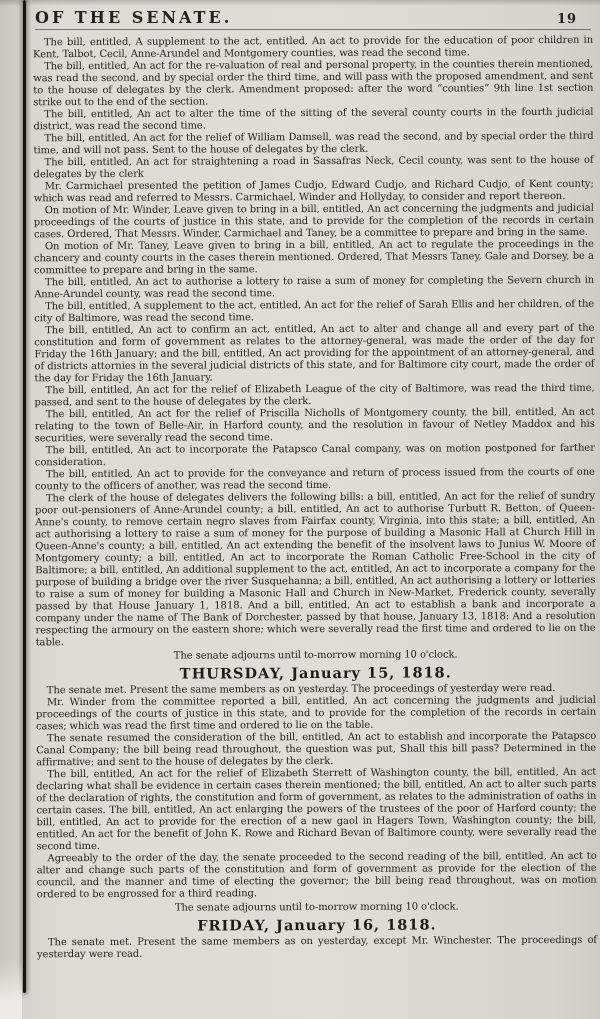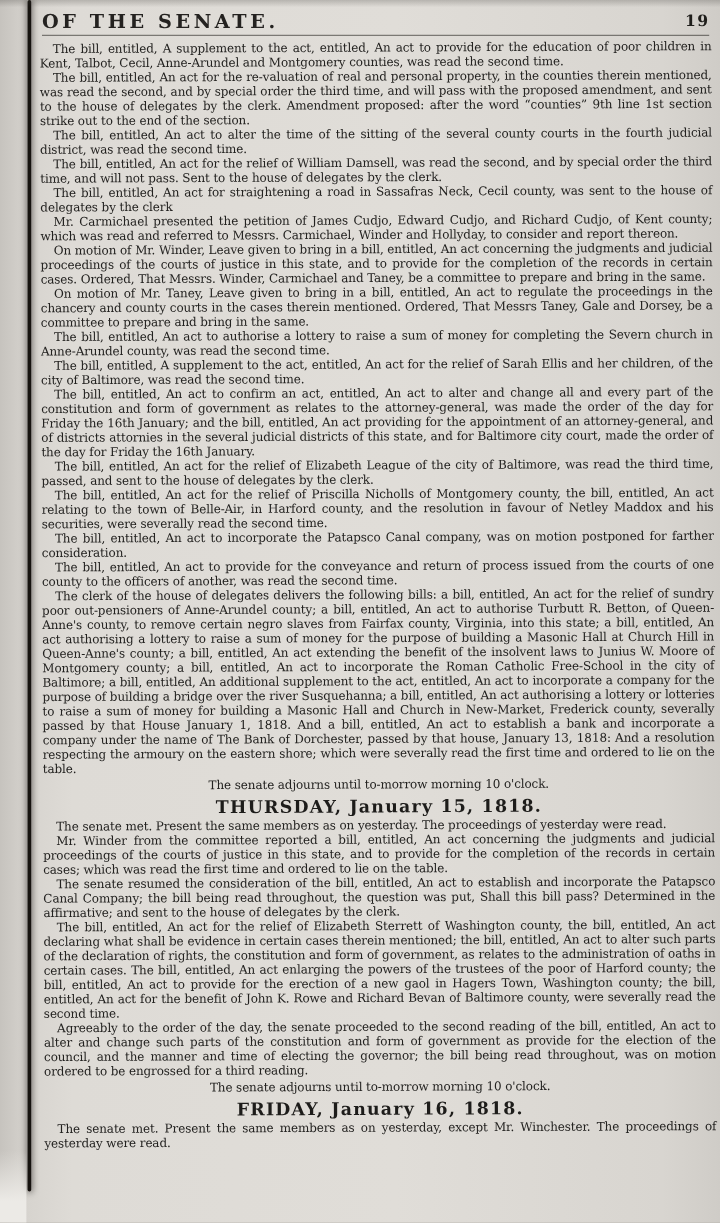--- a/index.html
+++ b/index.html
@@ -40,21 +40,21 @@
     border-bottom:1px solid rgba(40,38,34,.55);
   }
   .header-title {
     font-weight:bold;
     font-size:16px;
     letter-spacing:3px;
     color:#242220;
   }
   .page-number {
     position:absolute;
-    right:0; top:3px;
+    right:14px; top:3px;
     font-weight:bold;
     font-size:13px;
     letter-spacing:1px;
   }
   .content {
     font-size:10px;
     line-height:12px;
     text-align:justify;
     letter-spacing:-0.1px;
     transform:rotate(-0.25deg);

